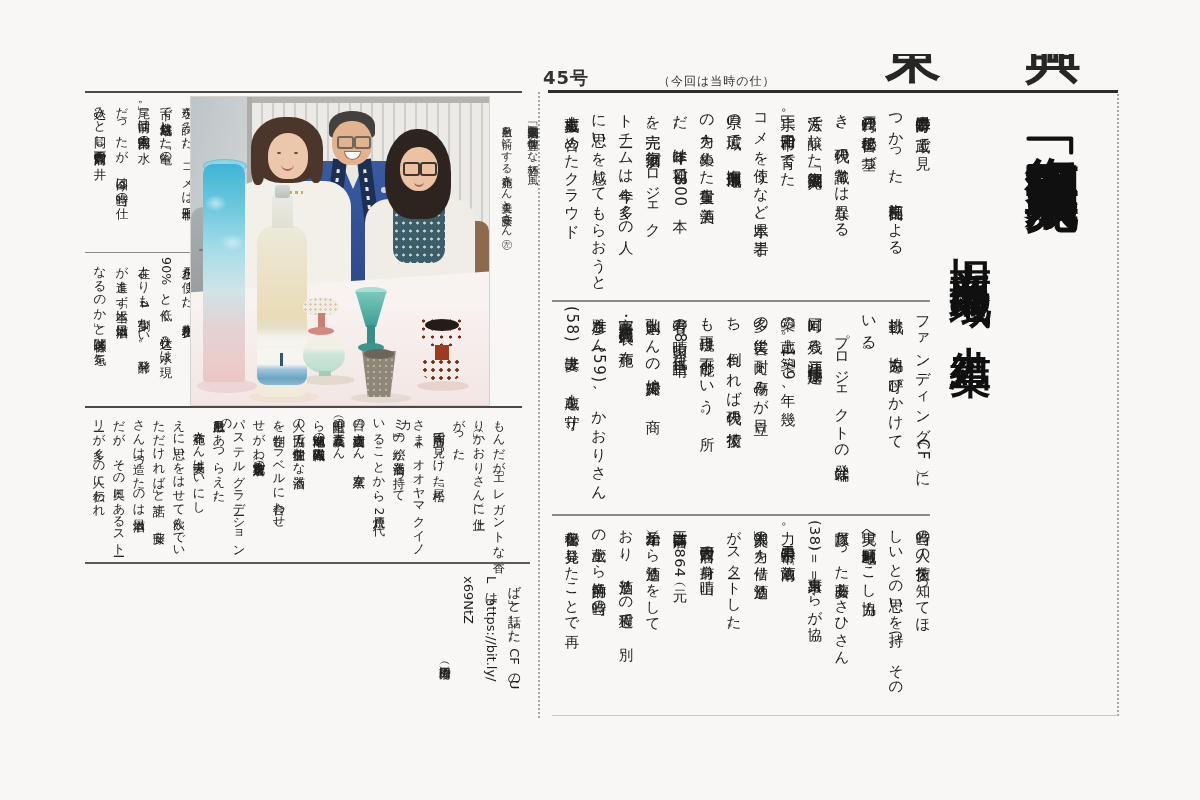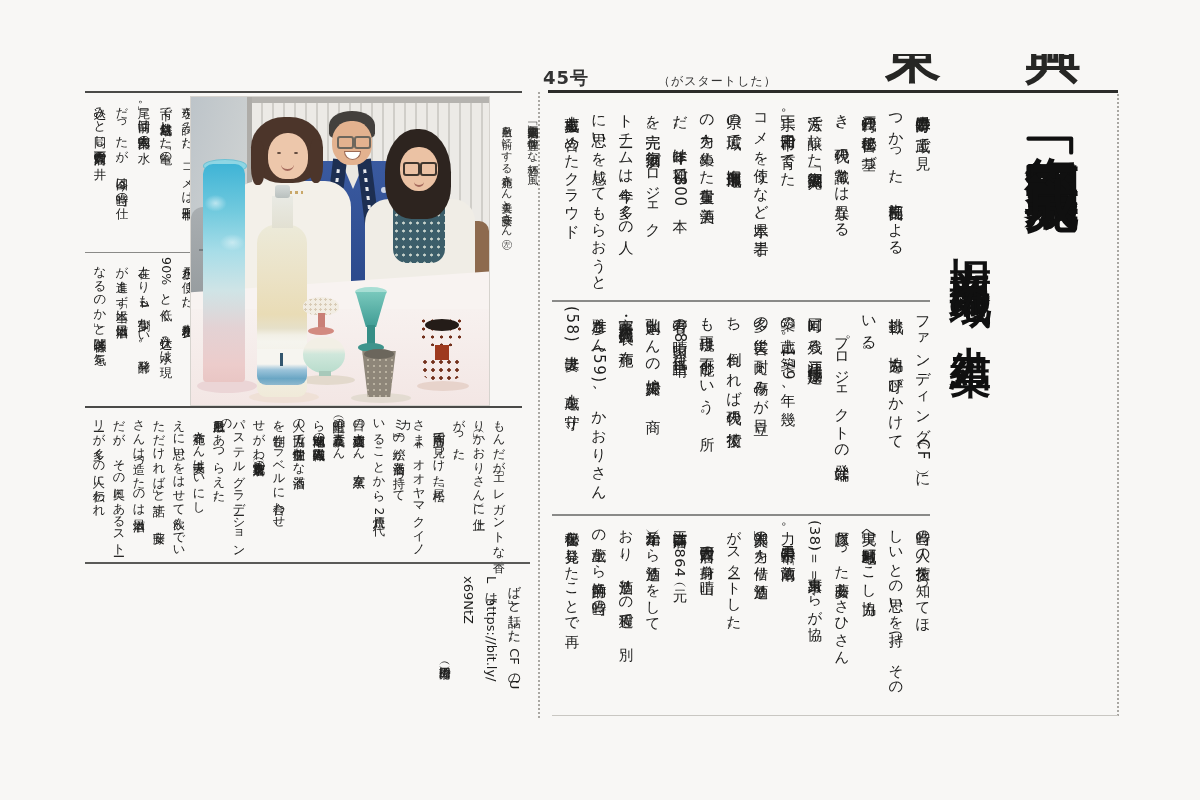--- a/index.html
+++ b/index.html
@@ -255,21 +255,21 @@
 <div class="vband" id="endnote">
     <div class="col">ば」と話した。CFのU</div>
     <div class="col">Lはhttps://bit.ly/</div>
     <div class="col">x69NtZ</div>
   </div>
 <div class="vband" id="signature">（珍田秀樹）</div>
 
 <div class="dotted-v" style="left:538px;top:92px;height:626px;"></div>
 
 <div class="abs" id="issue-no">45号</div>
-<div class="abs" id="permit">（がスタートした）</div>
+<div class="abs" id="permit">（今回は当時の仕）</div>
 <div class="masthead" style="left:885px;">
     <span>東</span>
   </div>
 <div class="masthead" style="left:1025px;">
     <span>興</span>
   </div>
 <div class="rule" style="left:548px;top:90px;width:570px;height:3px;background:#2c2c2a;"></div>
 
 <div class="vband rp-b" id="rp-b1">
     <div class="col">岩手県洋野町の土蔵で見</div>

